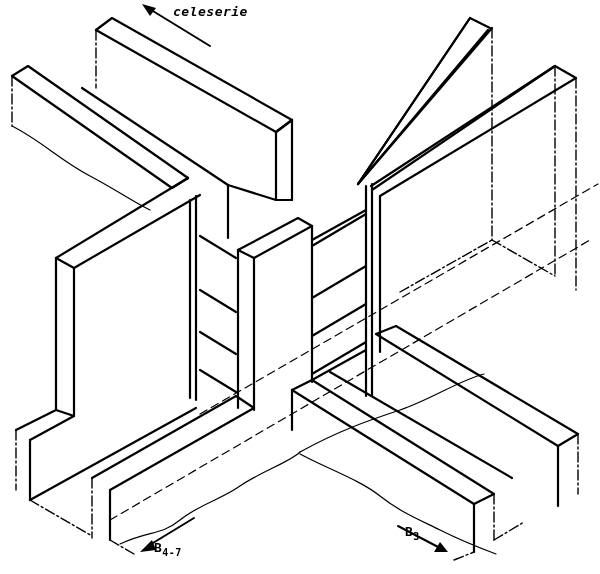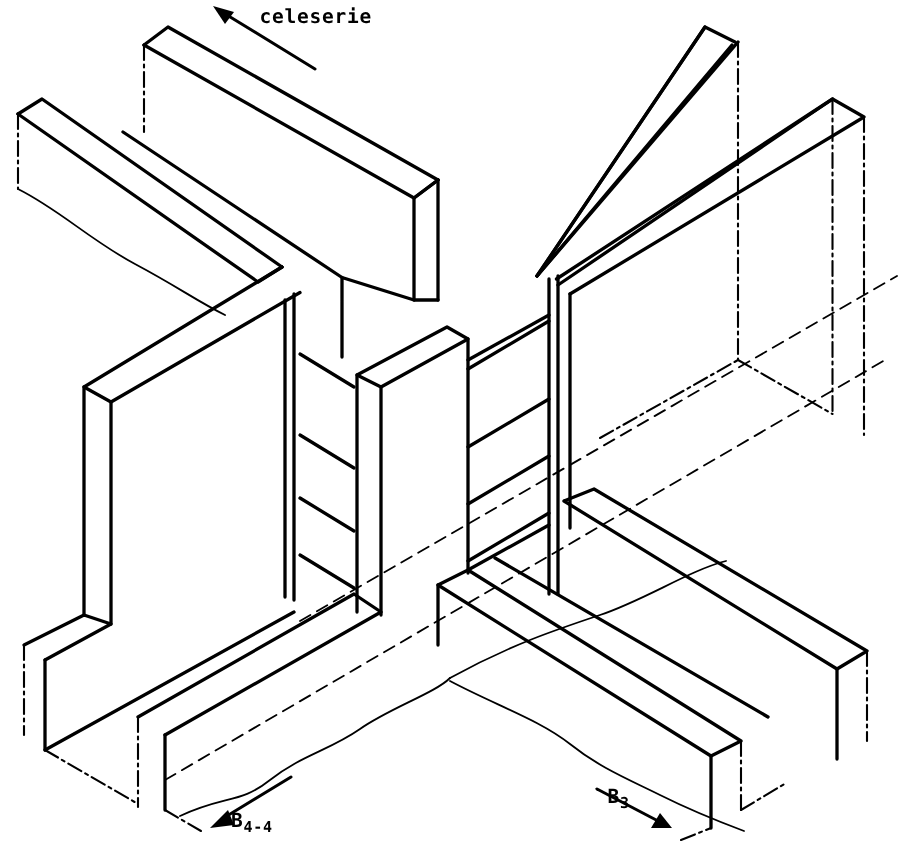--- a/index.html
+++ b/index.html
@@ -128,15 +128,15 @@
       <line x1="194" y1="518" x2="148" y2="546" stroke-width="2"></line>
       <polygon points="140,552 152,540 156,550" fill="#000" stroke="none"></polygon>
     </g>
     <g>
       <line x1="398" y1="526" x2="440" y2="548" stroke-width="2"></line>
       <polygon points="448,552 434,552 440,542" fill="#000" stroke="none"></polygon>
     </g>
   </g>
 </svg>
 
-<div class="lbl" style="left:173px; top:4px;">celeserie</div>
-<div class="lbl" style="left:154px; top:540px;"><span>B</span><sub>4-4</sub></div>
+<div class="lbl" style="left:173px; top:4px;font-style:italic;">celeserie</div>
+<div class="lbl" style="left:154px; top:540px;"><span>B</span><sub>4-7</sub></div>
 <div class="lbl" style="left:405px; top:524px;"><span>B</span><sub>3</sub></div>
 
 </body></html>

